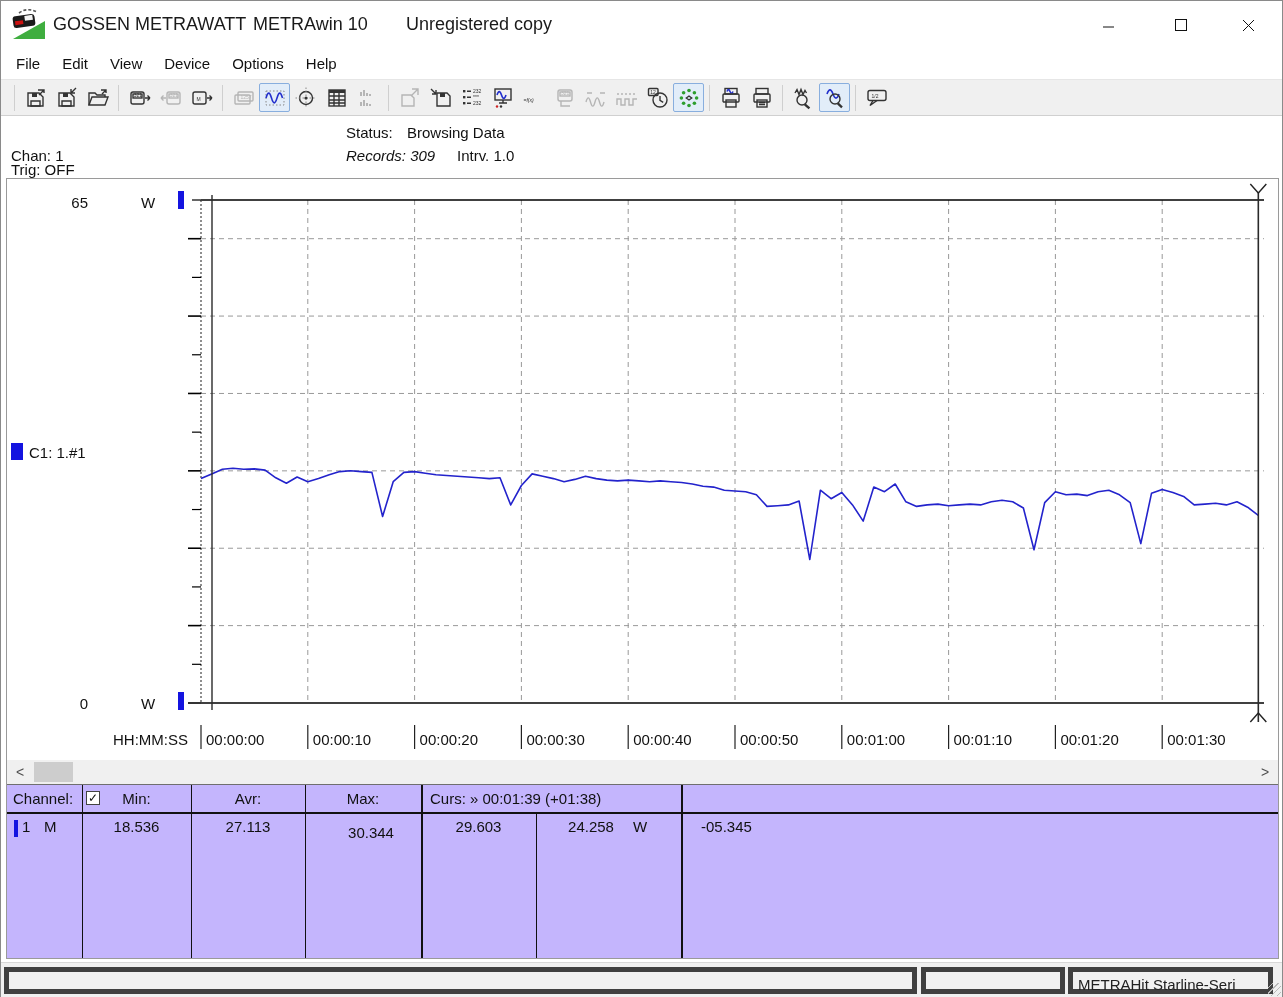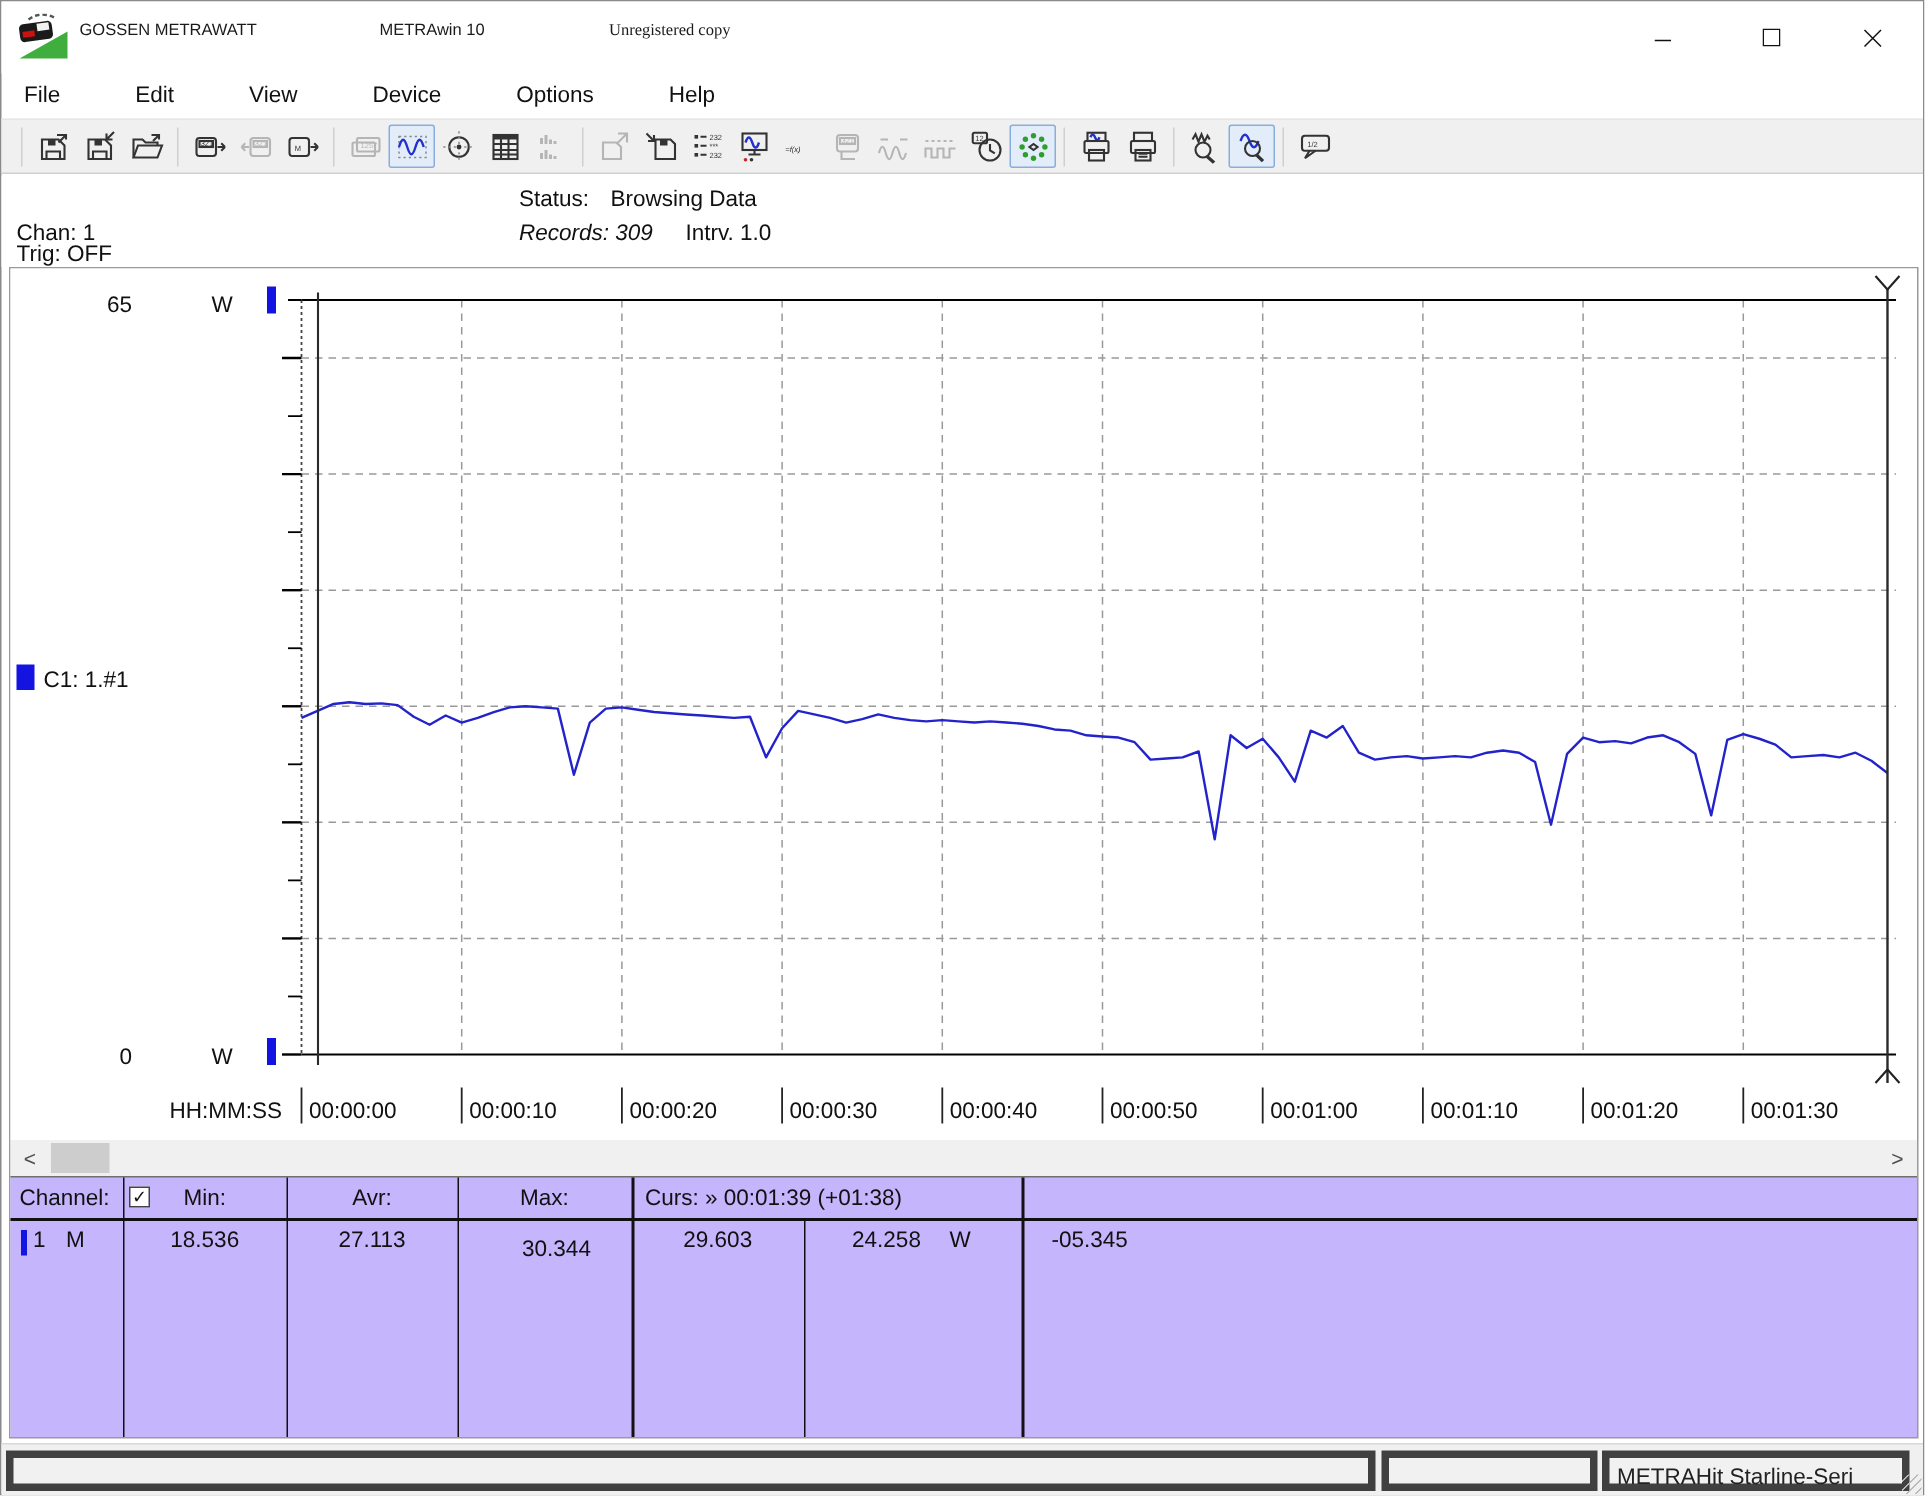--- a/index.html
+++ b/index.html
@@ -2,27 +2,27 @@
 <html><head>
 <meta charset="utf-8">
 <style>
   * { margin:0; padding:0; box-sizing:border-box; }
   html,body { width:1283px; height:997px; background:#fff; font-family:"Liberation Sans", sans-serif; overflow:hidden; }
   #window { position:relative; width:1283px; height:997px; background:#fff; border:1px solid #8a8a8a; }
 
   
   #titlebar { position:absolute; left:0; top:0; width:100%; height:48px; background:#fff; }
   #app-logo { position:absolute; left:10px; top:8px; width:36px; height:32px; }
-  .title-text { position:absolute; top:13px; font-size:11px; color:#1a1a1a; white-space:nowrap; }
-  #t-app { left:52px; } #t-prod { left:252px; } #t-unreg { left:405px;font-family:Liberation Serif, serif; }
+  .title-text { position:absolute; top:13px; font-size:18px; color:#1a1a1a; white-space:nowrap; }
+  #t-app { left:52px; } #t-prod { left:252px; } #t-unreg { left:405px; }
   .winbtn { position:absolute; top:0; width:46px; height:48px; display:flex; align-items:center; justify-content:center; }
   #btn-min { left:1085px; } #btn-max { left:1157px; } #btn-close { left:1224px; }
 
   
-  #menubar { position:absolute; left:0; top:48px; width:100%; height:30px; display:flex; align-items:center; padding-left:4px;gap:28px; }
+  #menubar { position:absolute; left:0; top:48px; width:100%; height:30px; display:flex; align-items:center; padding-left:4px; }
   .menu-item { font-size:15px; color:#111; padding:0 11px; line-height:30px; }
 
   
   #toolbar { position:absolute; left:0; top:78px; width:100%; height:37px; background:#f0f0f0;
              border-top:1px solid #e6e6e6; border-bottom:1px solid #d0d0d0;
              display:flex; align-items:center; padding-left:8px; }
   .tb-sep { width:1px; height:26px; background:#cfcfcf; margin:0 5px; flex:0 0 auto; }
   .tb-btn { width:31px; height:29px; display:flex; align-items:center; justify-content:center;
             border:1px solid transparent; border-radius:2px; flex:0 0 auto; }
   .tb-btn.pressed { background:#e2edf9; border-color:#88aede; }

